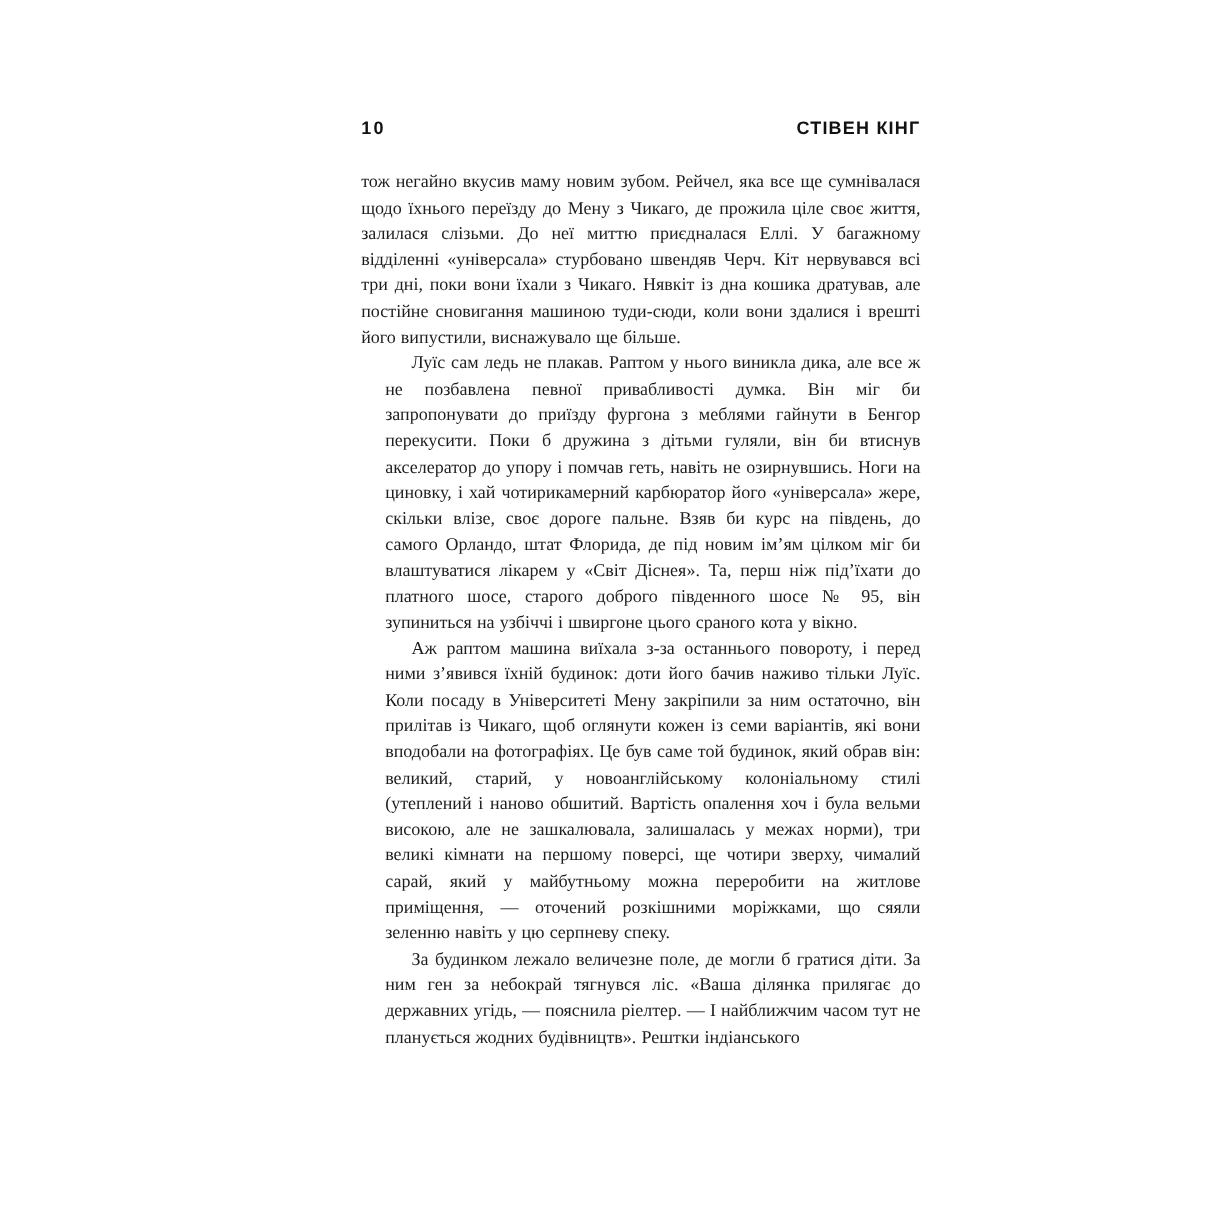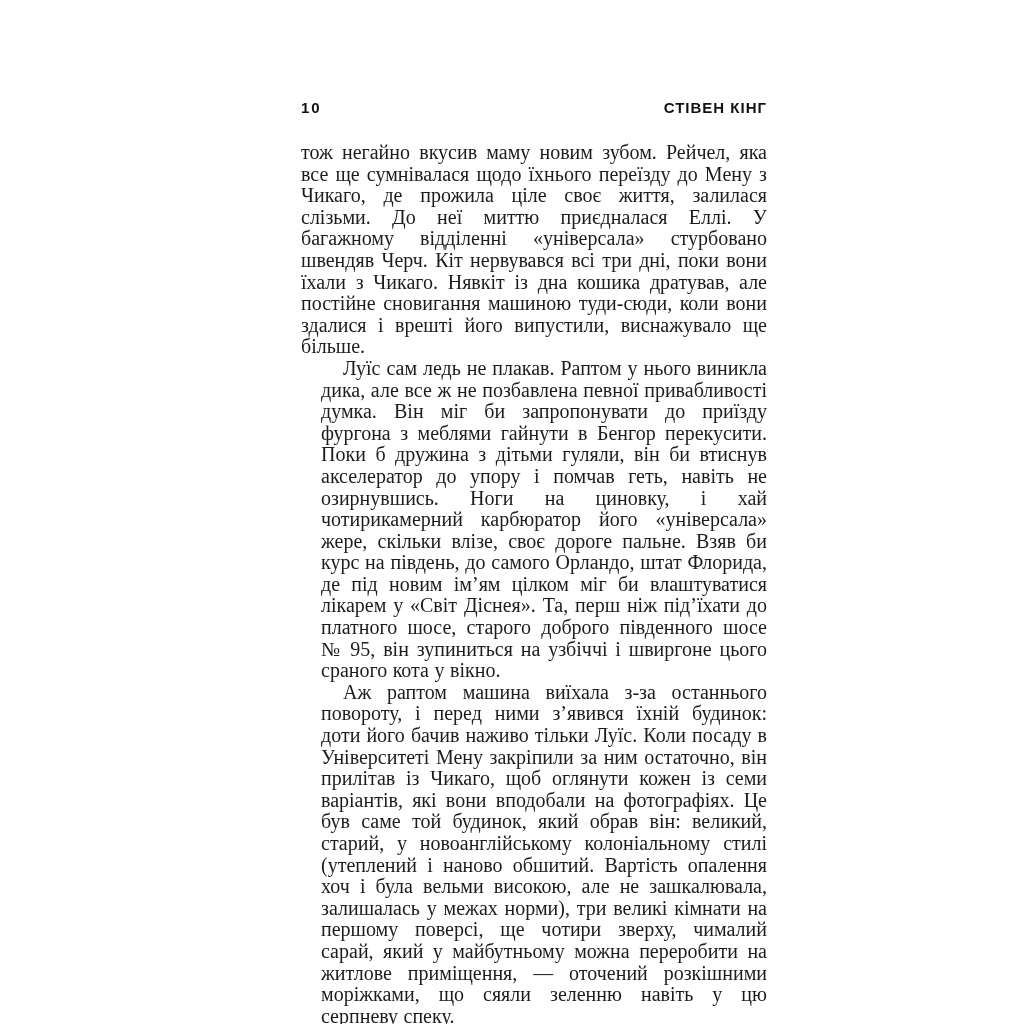--- a/index.html
+++ b/index.html
@@ -33,21 +33,21 @@
     color: #111111;
     margin-bottom: 26px;
   }
   .header-row .page-number {
     letter-spacing: 2px;
   }
   .body-text p {
     margin: 0;
     padding: 0;
     text-align: justify;
-    font-size: 20px;
+    font-size: 15px;
     line-height: 21.6px;
     word-spacing: 0.5px;
   }
   .body-text p.indent {
     text-indent: 22px;
     margin-left: 20px;
   }
 </style>
 </head>
 <body>
@@ -55,15 +55,16 @@
 <div class="page">
   <div class="text-block">
     <div class="header-row">
       <span class="page-number">10</span>
       <span class="running-head">СТІВЕН КІНГ</span>
     </div>
     <div class="body-text">
       <p>тож негайно вкусив маму новим зубом. Рейчел, яка все ще сумнівалася щодо їхнього переїзду до Мену з Чикаго, де прожила ціле своє життя, залилася слізьми. До неї миттю приєдналася Еллі. У багажному відділенні «універсала» стурбовано швендяв Черч. Кіт нервувався всі три дні, поки вони їхали з Чикаго. Нявкіт із дна кошика дратував, але постійне сновигання машиною туди-сюди, коли вони здалися і врешті його випустили, виснажувало ще більше.</p>
       <p class="indent">Луїс сам ледь не плакав. Раптом у нього виникла дика, але все ж не позбавлена певної привабливості думка. Він міг би запропонувати до приїзду фургона з меблями гайнути в Бенгор перекусити. Поки б дружина з дітьми гуляли, він би втиснув акселератор до упору і помчав геть, навіть не озирнувшись. Ноги на циновку, і хай чотирикамерний карбюратор його «універсала» жере, скільки влізе, своє дороге пальне. Взяв би курс на південь, до самого Орландо, штат Флорида, де під новим ім’ям цілком міг би влаштуватися лікарем у «Світ Діснея». Та, перш ніж під’їхати до платного шосе, старого доброго південного шосе № 95, він зупиниться на узбіччі і швиргоне цього сраного кота у вікно.</p>
       <p class="indent">Аж раптом машина виїхала з-за останнього повороту, і перед ними з’явився їхній будинок: доти його бачив наживо тільки Луїс. Коли посаду в Університеті Мену закріпили за ним остаточно, він прилітав із Чикаго, щоб оглянути кожен із семи варіантів, які вони вподобали на фотографіях. Це був саме той будинок, який обрав він: великий, старий, у новоанглійському колоніальному стилі (утеплений і наново обшитий. Вартість опалення хоч і була вельми високою, але не зашкалювала, залишалась у межах норми), три великі кімнати на першому поверсі, ще чотири зверху, чималий сарай, який у майбутньому можна переробити на житлове приміщення, — оточений розкішними моріжками, що сяяли зеленню навіть у цю серпневу спеку.</p>
+      <p class="indent">За будинком лежало величезне поле, де могли б гратися діти. За ним ген за небокрай тягнувся ліс. «Ваша ділянка прилягає до державних угідь, — пояснила ріелтер. — І найближчим часом тут не планується жодних будівництв». Рештки індіанського</p>
     </div>
   </div>
 </div>
 
 </body></html>

